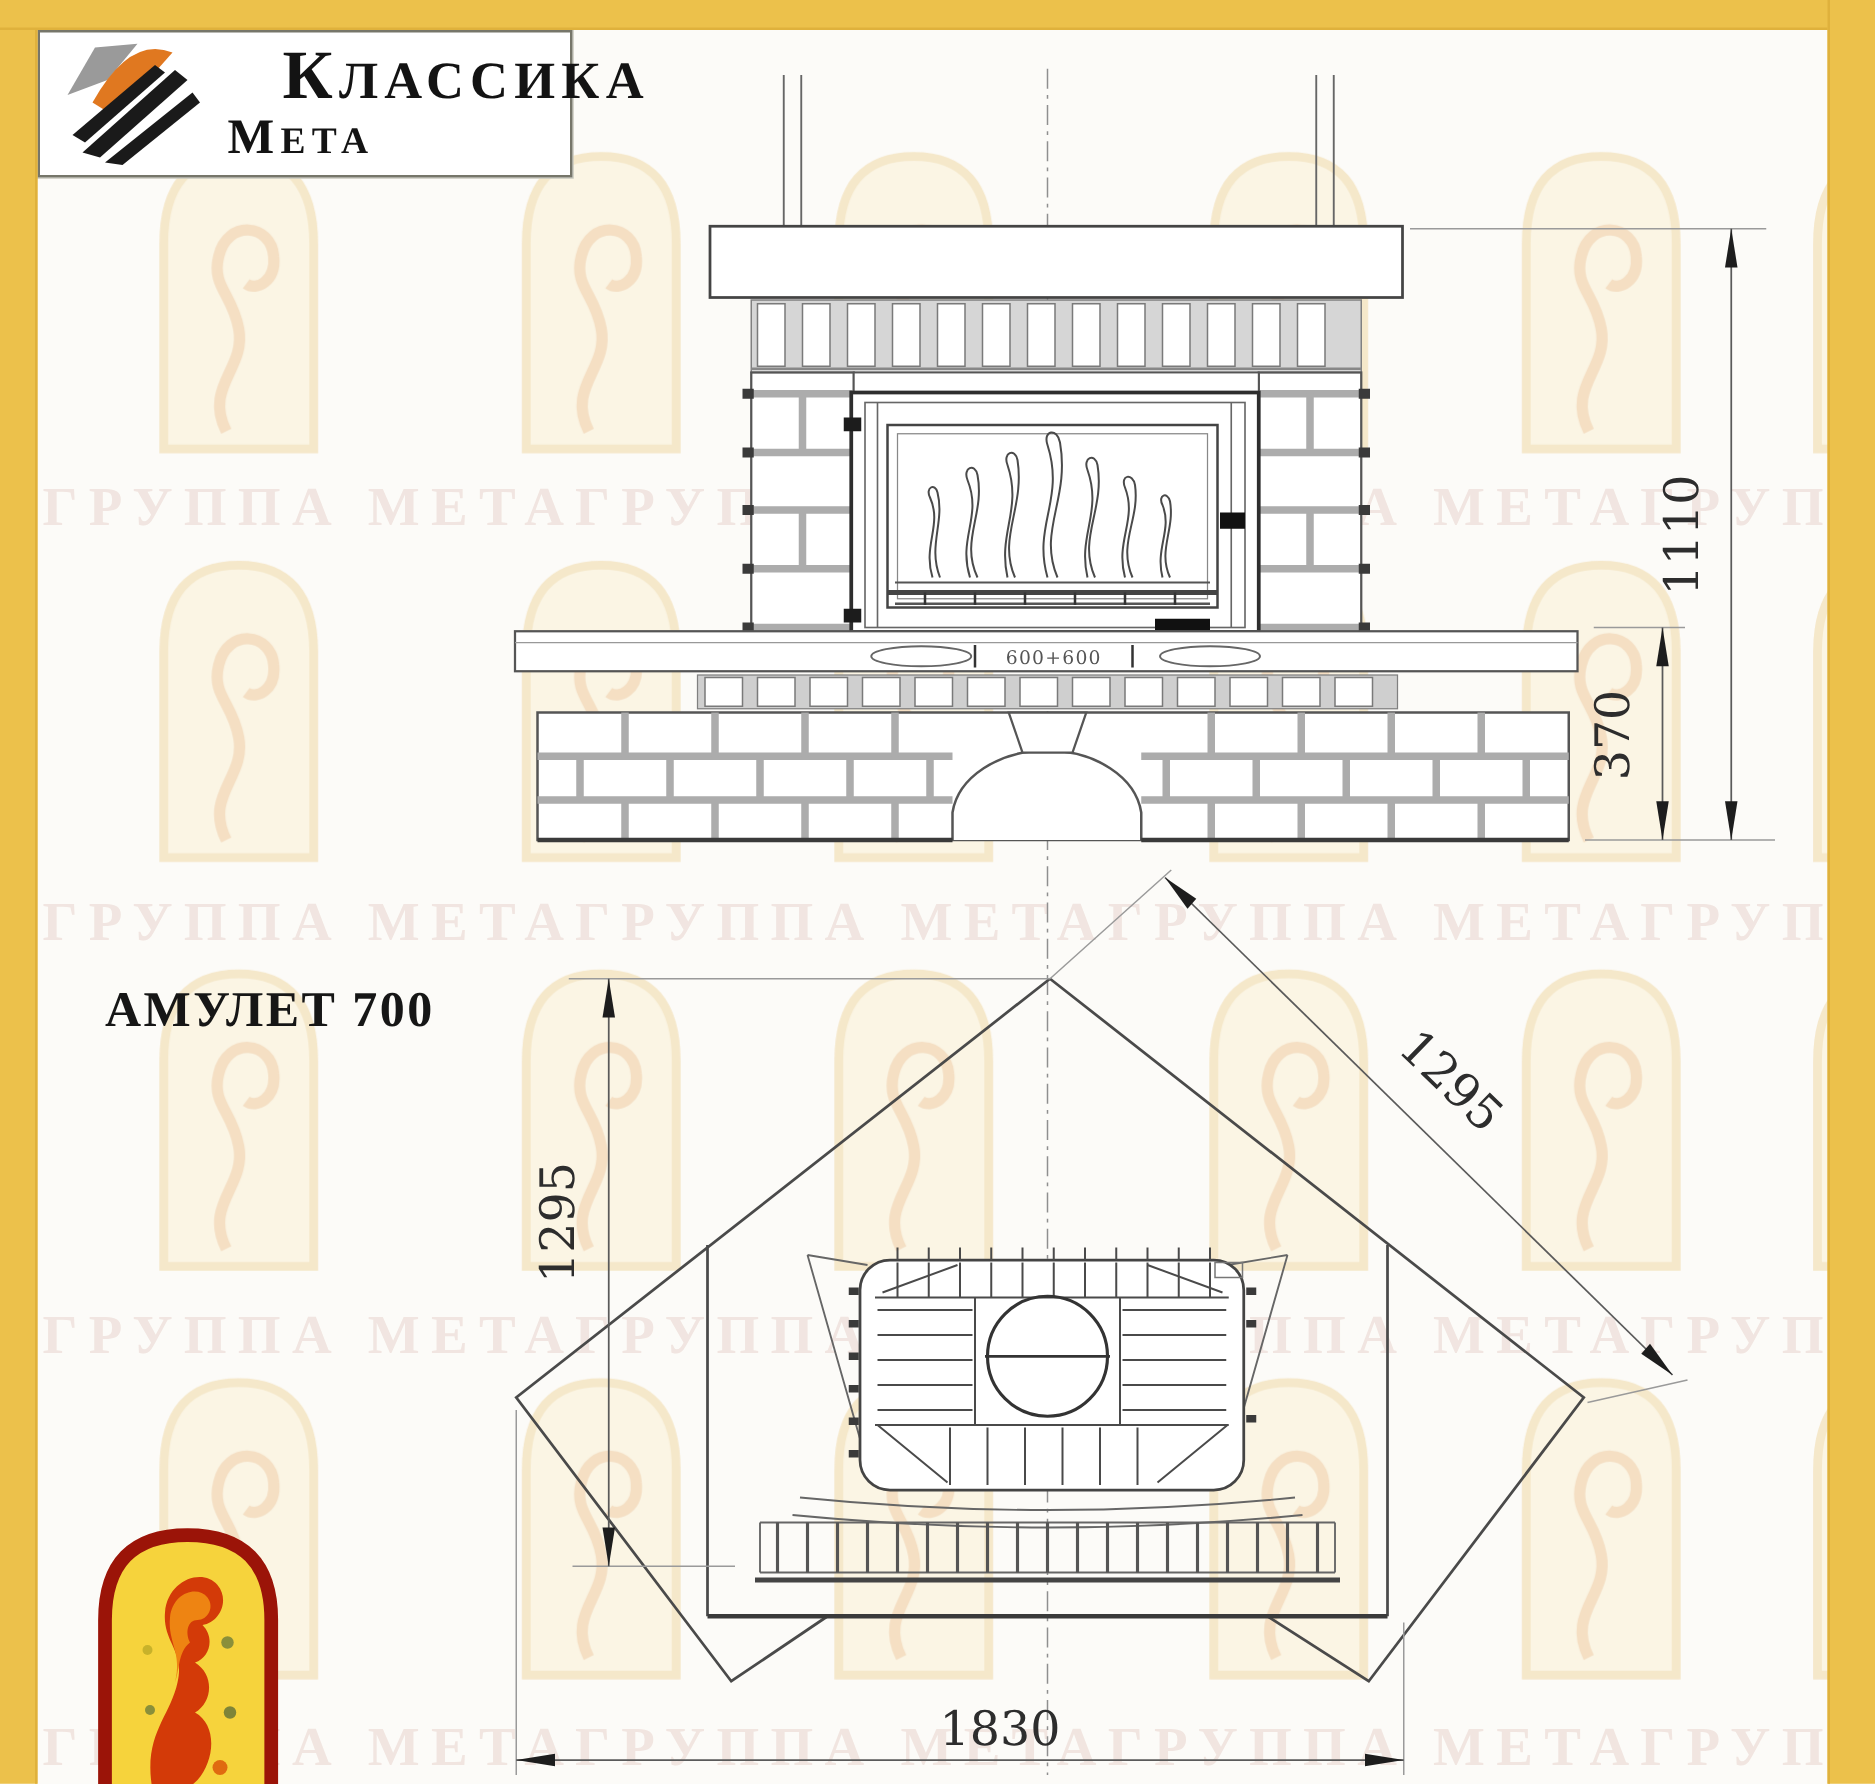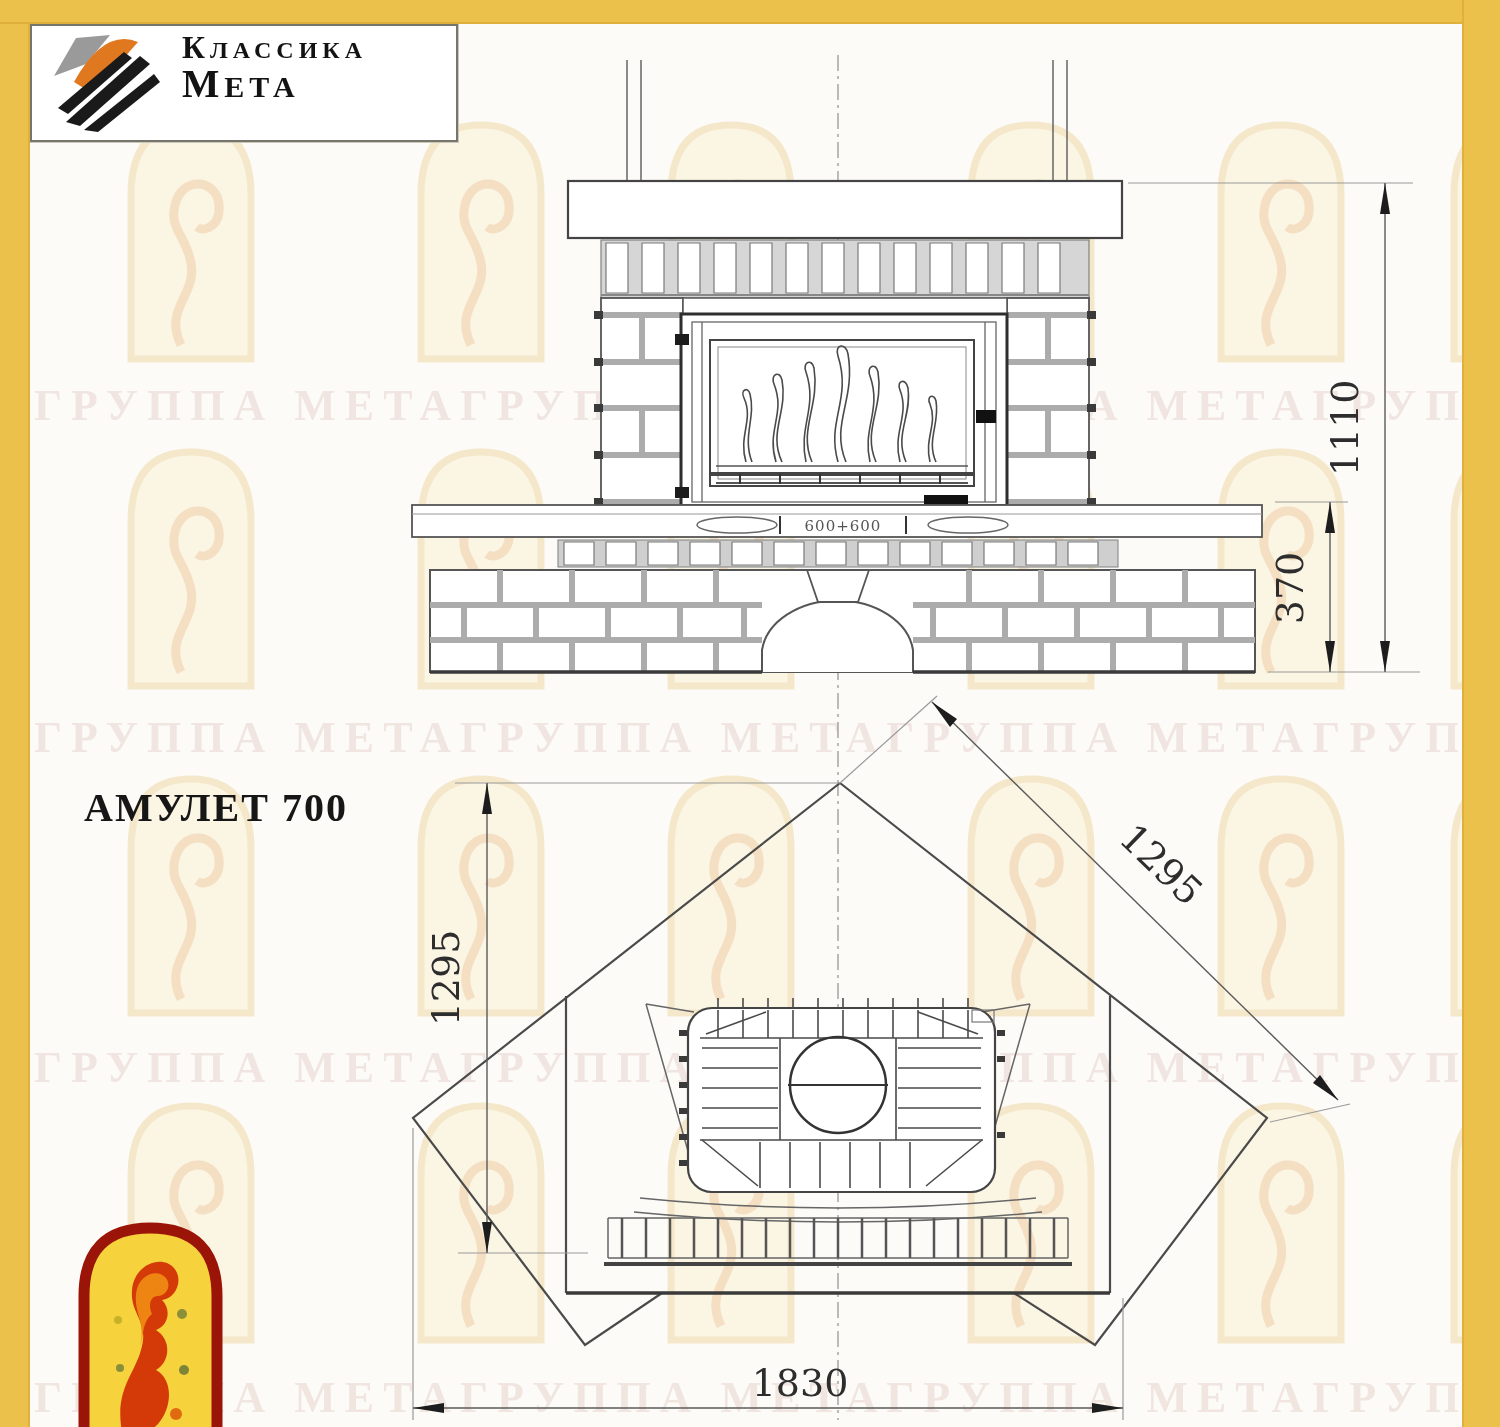--- a/index.html
+++ b/index.html
@@ -12,21 +12,21 @@
   #frame-right{left:1462px;top:0;width:38px;height:1427px;border-left:2px solid #dfb13c;}
   
   .wm-row{position:absolute;left:34px;width:1424px;height:52px;overflow:hidden;
           white-space:nowrap;font-weight:bold;font-size:44px;letter-spacing:9px;
           color:#b06555;opacity:0.14;z-index:2;}
   
   #logo-box{position:absolute;left:30px;top:24px;width:424px;height:114px;
             background:#ffffff;border:2px solid #76766a;box-shadow:0 0 0 1px #c9c9bd;
             z-index:30;}
   #logo-text{position:absolute;left:150px;top:6px;color:#131313;line-height:1.02;}
-  #logo-line1{font-weight:bold;font-size:24px;letter-spacing:5px;}
+  #logo-line1{font-weight:bold;font-size:42px;letter-spacing:5px;margin-left:44px;}
   #logo-line2{font-weight:bold;font-size:30px;letter-spacing:5px;}
   #logo-line1::first-letter,#logo-line2::first-letter{font-size:1.32em;}
   
   #model-title{position:absolute;left:84px;top:784px;font-weight:bold;font-size:40px;
                letter-spacing:2px;color:#161616;z-index:10;}
   
   #drawing{position:absolute;left:0;top:0;z-index:5;}
   #emblem{position:absolute;left:78px;top:1218px;z-index:20;}
   #watermarks{position:absolute;left:0;top:0;z-index:1;}
   

